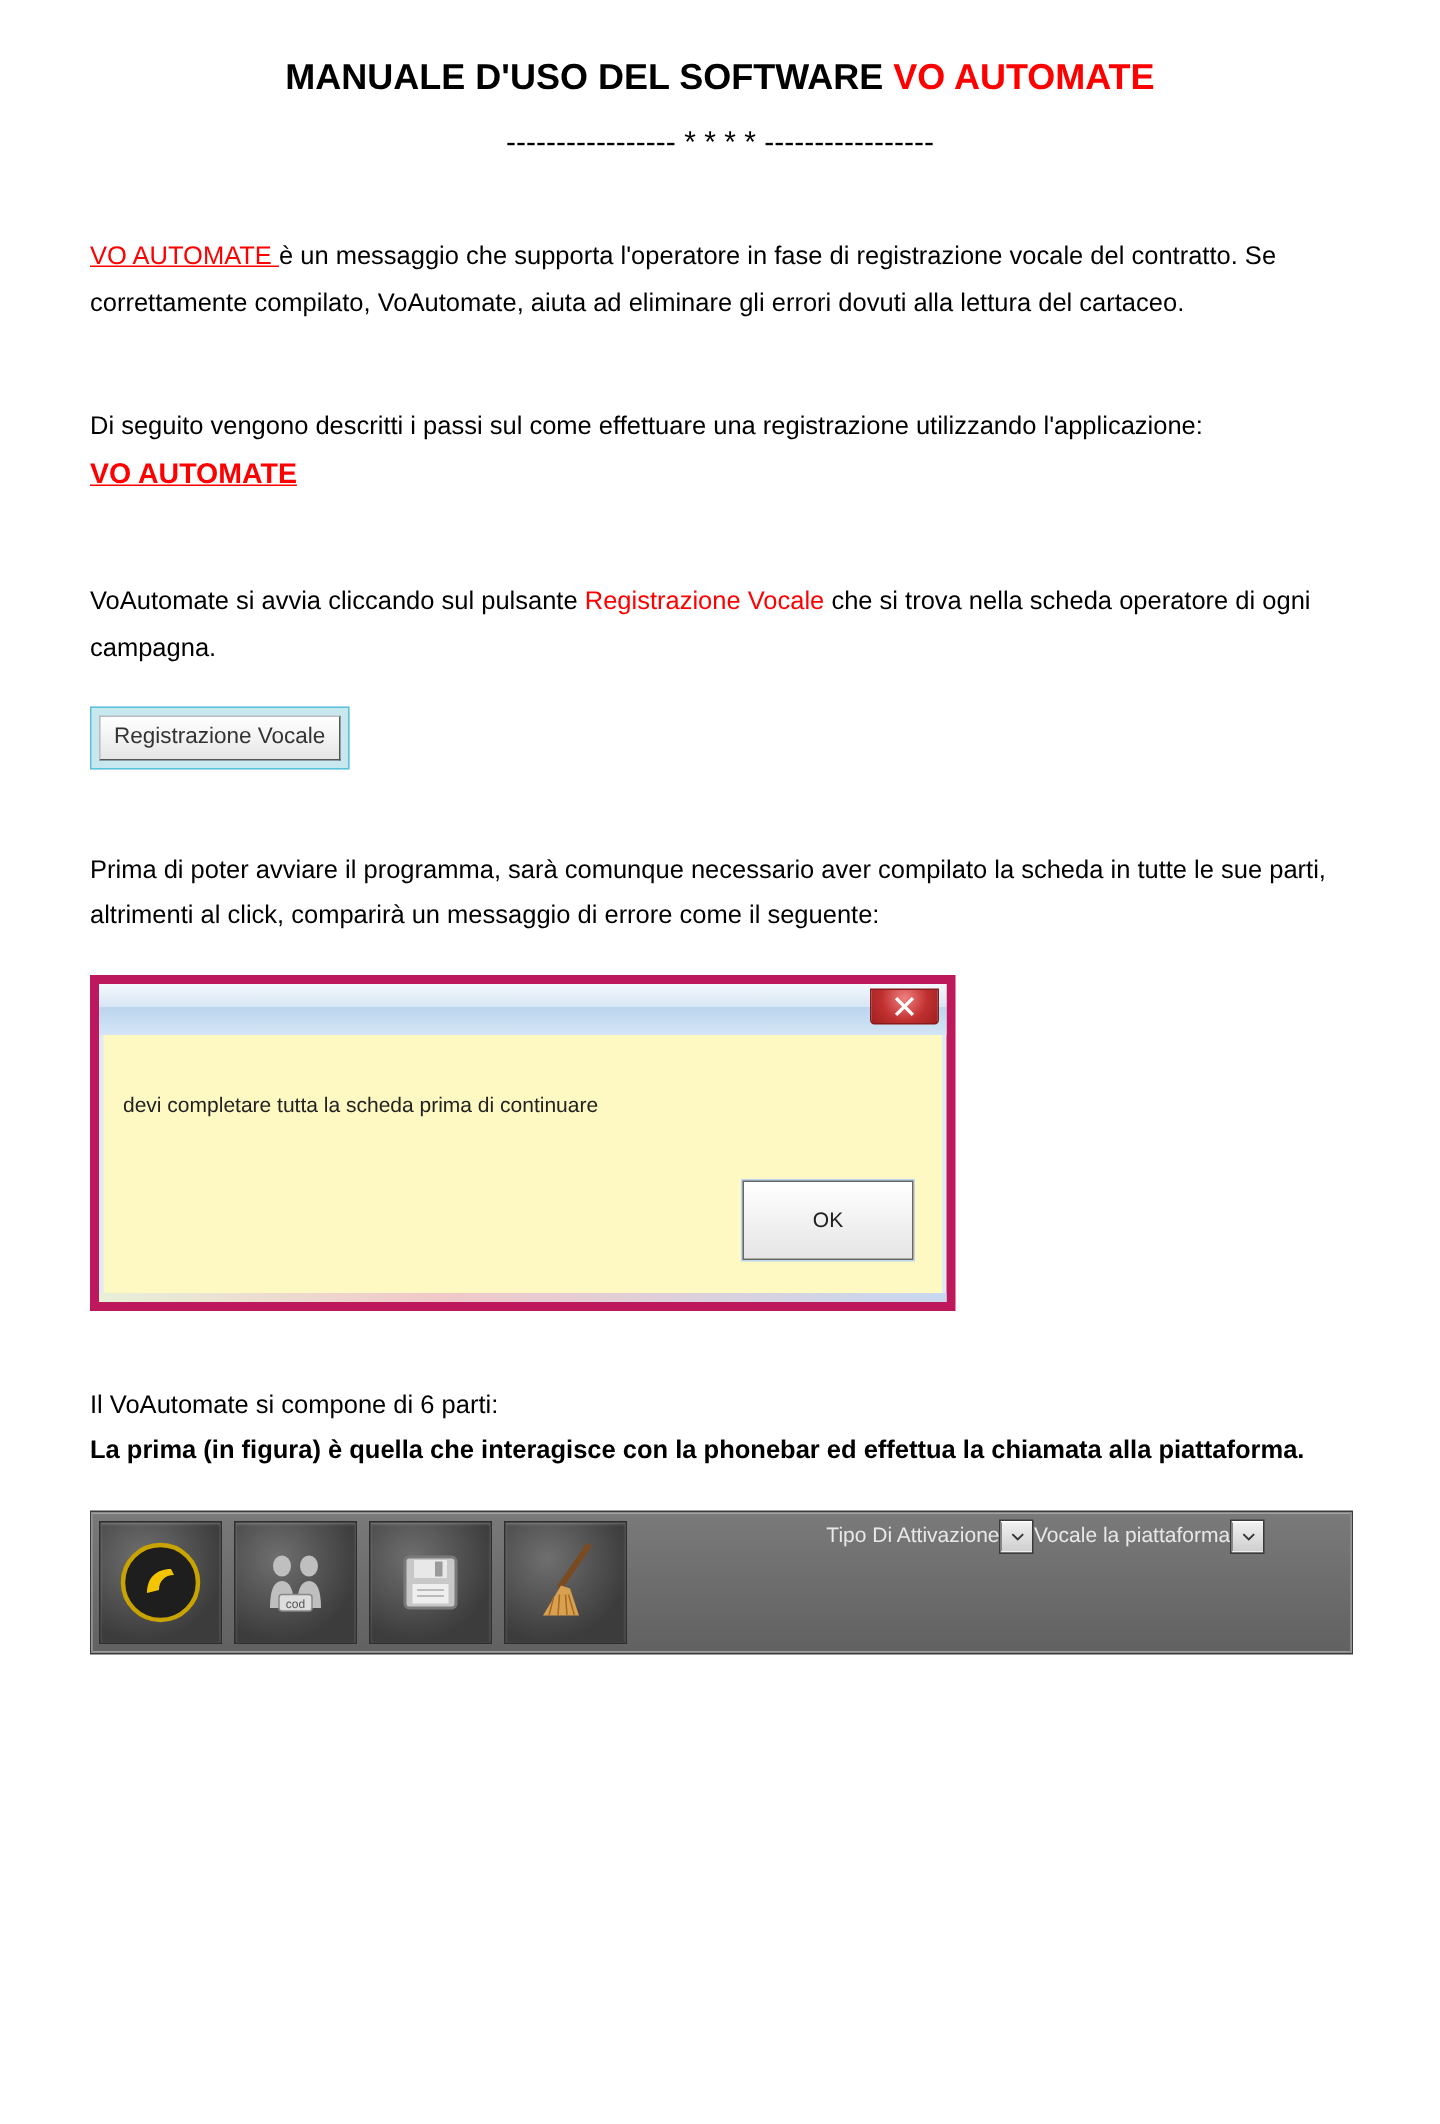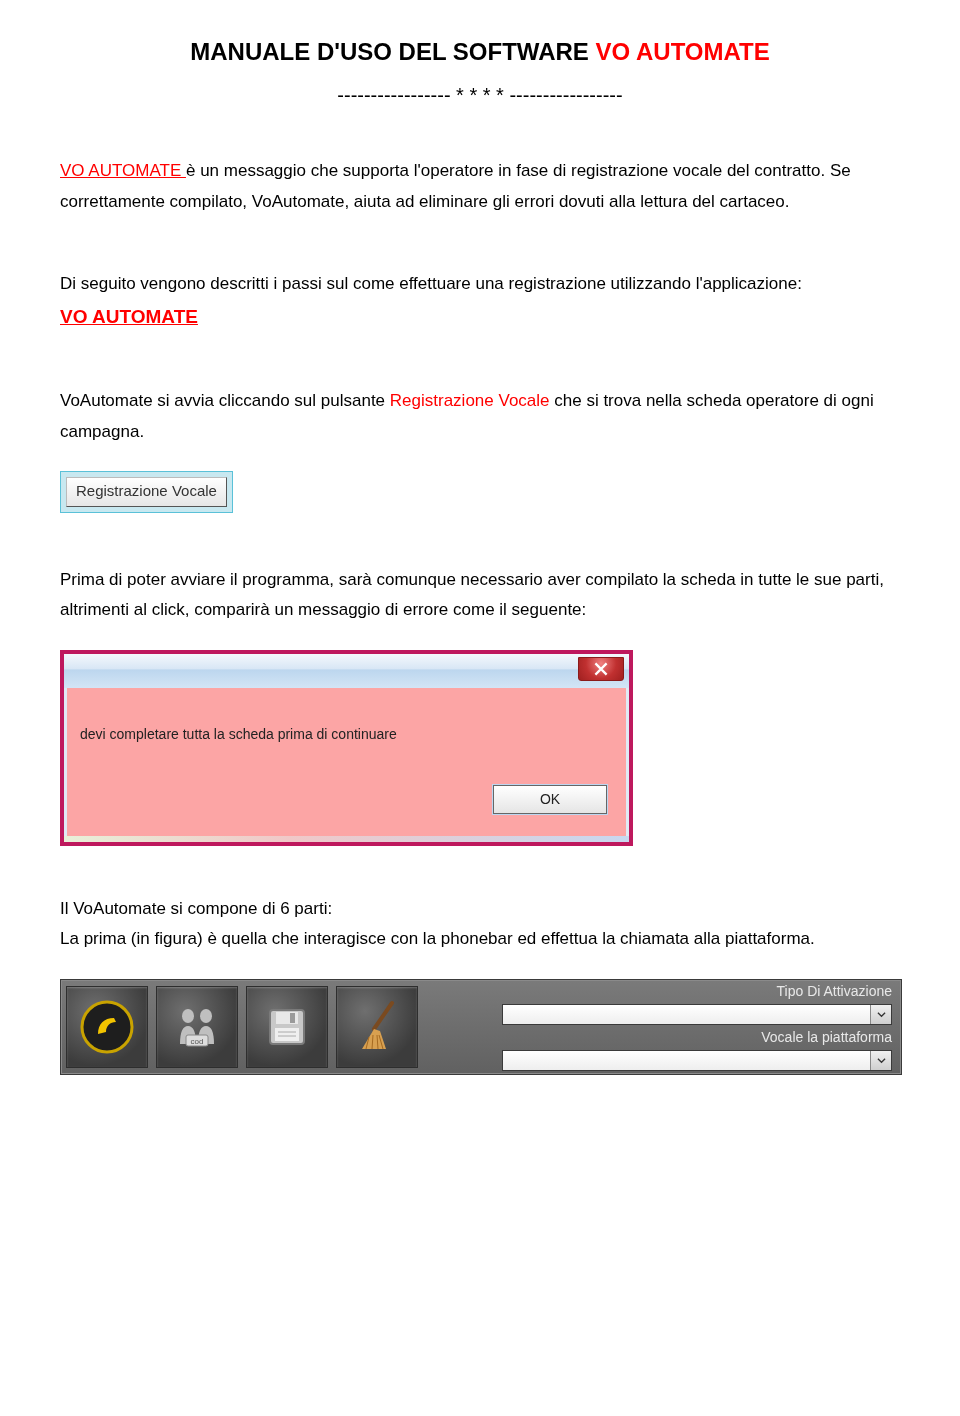--- a/index.html
+++ b/index.html
@@ -48,22 +48,22 @@
     font-family: Tahoma, Arial, sans-serif;
     font-size: 15px;
     color: #333;
     background: linear-gradient(#fff,#e6e6e6);
     border-top-color:#bbb;border-left-color:#bbb;border-right-color:#555;border-bottom-color:#555;
   }
 
   
   .dlg-outer {
     width: 565px;
-    border: 4px solid #be185d;
-    background: #fca5a5;
+    border: 6px solid #be185d;
+    background: #fef9c3;
     position: relative;
     margin-top: 6px;
     box-shadow: 0 0 0 3px #dfeaf5 inset;
   }
   .dlg-titlebar {
     height: 34px;
     background: linear-gradient(#f4f8fc, #d7e6f5 45%, #bcd6ee 46%, #d3e5f6);
     display:flex;justify-content:flex-end;align-items:flex-start;
     padding: 0;
   }
@@ -83,21 +83,21 @@
     color: #222;
   }
   .dlg-msg { margin-bottom: 40px; }
   .dlg-buttons { text-align: right; padding: 0 6px 10px 0; }
   .ok-btn {
     display:inline-block;
     min-width: 88px;
     text-align:center;
     font-family: Tahoma, Arial, sans-serif;
     font-size: 14px;
-    padding: 3px 12px;
+    padding: 15px 12px;
     border: 1px solid #666;
     background: linear-gradient(#fff,#e5e5e5);
     box-shadow: 0 0 0 1px #bcd6f0;
   }
   .dlg-bottom-strip { height:6px; background: linear-gradient(90deg,#e8f0d8,#f0c8c8 40%,#c8d8f0); }
 
   
   .toolbar-outer {
     width: 840px;
     border: 1px solid #3a3a3a;
@@ -117,21 +117,21 @@
     border-radius: 0;
     border: 1px solid #2e2e2e;
     background: radial-gradient(circle at 35% 30%, #6f6f6f, #3c3c3c 72%);
     display:flex;align-items:center;justify-content:center;
     box-shadow: inset 0 1px 2px rgba(255,255,255,.25);
   }
   .tool-spacer { flex:1; }
   .tool-right {
     width: 390px;
     padding: 4px 8px 4px 0;
-    display:flex;flex-direction:column;justify-content:center;
+    display:flex;flex-direction:row;justify-content:center;
     font-family: Tahoma, Arial, sans-serif;
     color: #e8e8e8;
     font-size: 14px;
   }
   .tool-label { text-align:right; margin-bottom:2px; }
   .combo {
     height: 21px;
     background: linear-gradient(#fff,#eee);
     border: 1px solid #3a3a3a;
     display:flex;align-items:center;justify-content:flex-end;
@@ -185,21 +185,21 @@
     <div class="dlg-body">
       <div class="dlg-msg">devi completare tutta la scheda prima di continuare</div>
       <div class="dlg-buttons">
         <span class="ok-btn">OK</span>
       </div>
     </div>
     <div class="dlg-bottom-strip"></div>
   </div>
 
   <div class="para" style="margin-top:48px;margin-bottom:0;">Il VoAutomate si compone di 6 parti:</div>
-  <div class="para" style="margin-top:0;">La prima (in figura) è quella che interagisce con la phonebar ed effettua la chiamata alla piattaforma.</div>
+  <div class="para" style="margin-top:0;font-weight:bold;">La prima (in figura) è quella che interagisce con la phonebar ed effettua la chiamata alla piattaforma.</div>
 
   <div class="toolbar-outer">
     <div class="toolbar">
       <div class="tool-btn">
         <svg width="54" height="54" viewBox="0 0 54 54">
           <circle cx="27" cy="27" r="25" fill="#1e1e1e" stroke="#c9a300" stroke-width="3"></circle>
           <path d="M18 34 C18 24 24 18 34 18 L36 22 C30 22 26 26 26 32 Z" fill="#f3c400"></path>
         </svg>
       </div>
       <div class="tool-btn">

